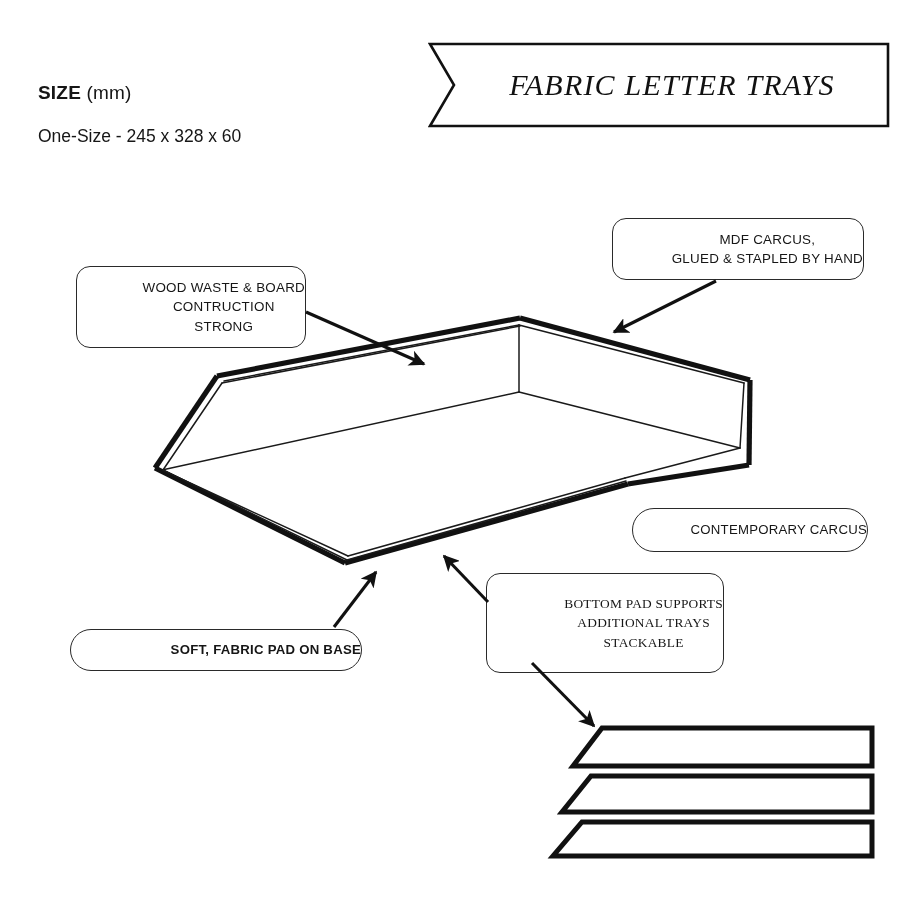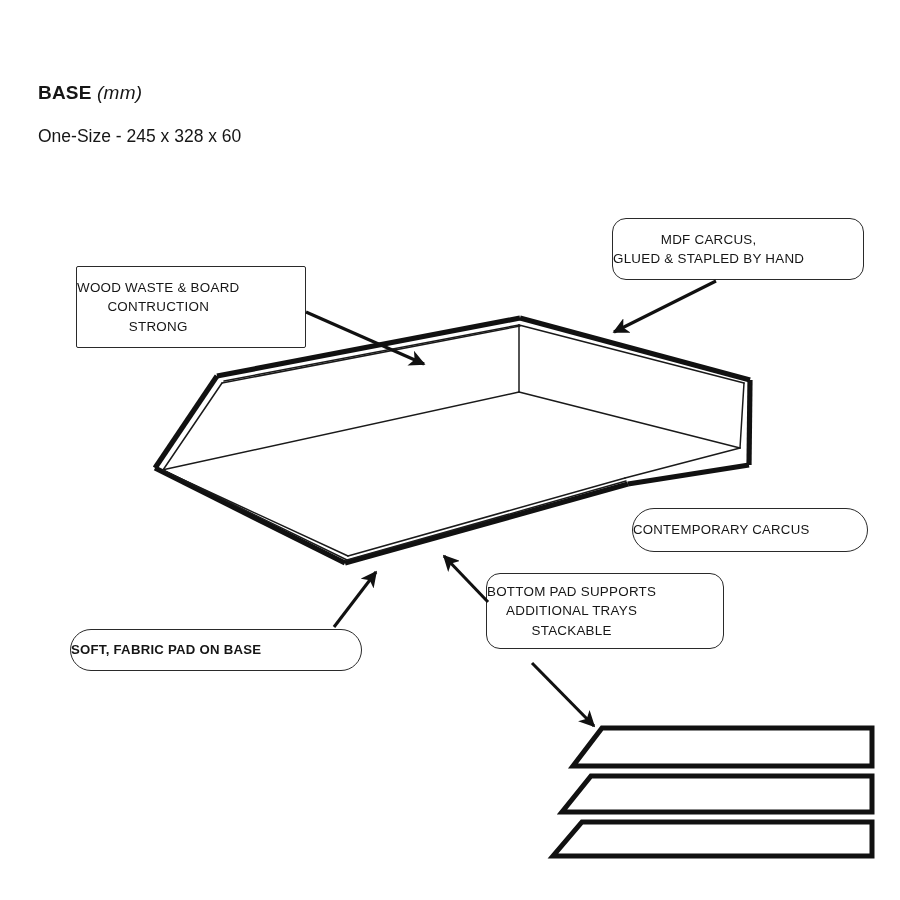--- a/index.html
+++ b/index.html
@@ -27,21 +27,21 @@
     width: 330px;
   }
   #size-heading {
     font-size: 19px;
     letter-spacing: 0.2px;
     color: #161616;
     line-height: 1.2;
     white-space: nowrap;
   }
   #size-heading .strong { font-weight: bold; }
-  #size-heading .light  { font-weight: normal; font-style: italic; }
+  #size-heading .light  { font-weight: normal; }
   #size-value {
     margin-top: 21px;
     font-size: 17.5px;
     color: #161616;
     line-height: 1.25;
     white-space: nowrap;
   }
 
   
   #title-banner {
@@ -71,34 +71,34 @@
   }
 
   
   .callout {
     position: absolute;
     box-sizing: border-box;
     border: 1.6px solid #2a2a2a;
     background: #ffffff;
     display: flex;
     align-items: center;
-    justify-content: flex-start;
+    justify-content: flex-end;
     text-align: center;
     color: #161616;
     font-size: 13.4px;
     line-height: 1.42;
     letter-spacing: 0.25px;
     z-index: 5;
   }
   .callout .lines { white-space: pre-line; }
 
-  #callout-wood      { left: 76px;  top: 266px; width: 230px; height: 82px;  border-radius: 2px; }
+  #callout-wood      { left: 76px;  top: 266px; width: 230px; height: 82px;  border-radius: 14px; }
   #callout-mdf       { left: 612px; top: 218px; width: 252px; height: 62px;  border-radius: 14px; }
   #callout-contemp   { left: 632px; top: 508px; width: 236px; height: 44px;  border-radius: 22px; font-size: 13.2px; }
-  #callout-bottompad { left: 486px; top: 573px; width: 238px; height: 76px;  border-radius: 14px; }
+  #callout-bottompad { left: 486px; top: 573px; width: 238px; height: 100px;  border-radius: 14px; font-family: Liberation Serif, serif; }
   #callout-soft      { left: 70px;  top: 629px; width: 292px; height: 42px;  border-radius: 21px; font-size: 13.2px; font-weight: bold; }
 
   
   #drawing {
     position: absolute;
     left: 0; top: 0;
     width: 900px;
     height: 900px;
     z-index: 2;
   }
@@ -109,24 +109,30 @@
     height: 900px;
     z-index: 6;
   }
 </style>
 </head>
 <body>
 
 <div id="page">
 
   <div id="size-block">
-    <div id="size-heading"><span class="strong">BASE</span><span class="light"> (mm)</span></div>
+    <div id="size-heading"><span class="strong">SIZE</span><span class="light"> (mm)</span></div>
     <div id="size-value">One-Size - 245 x 328 x 60</div>
   </div>
 
+  <div id="title-banner">
+    <svg width="462" height="86" viewBox="0 0 462 86">
+      <polygon points="2,2 460,2 460,84 2,84 26,43" fill="#ffffff" stroke="#111111" stroke-width="2.6" stroke-linejoin="miter"></polygon>
+    </svg>
+    <div id="title-text">FABRIC LETTER TRAYS</div>
+  </div>
 
   <svg id="drawing" viewBox="0 0 900 900">
 
     <g>
 
       <g fill="none" stroke="#1a1a1a" stroke-width="1.5" stroke-linejoin="miter" stroke-linecap="round">
 
         <path d="M 224,381 L 519,325"></path>
 
         <path d="M 519,325 L 744,383"></path>

